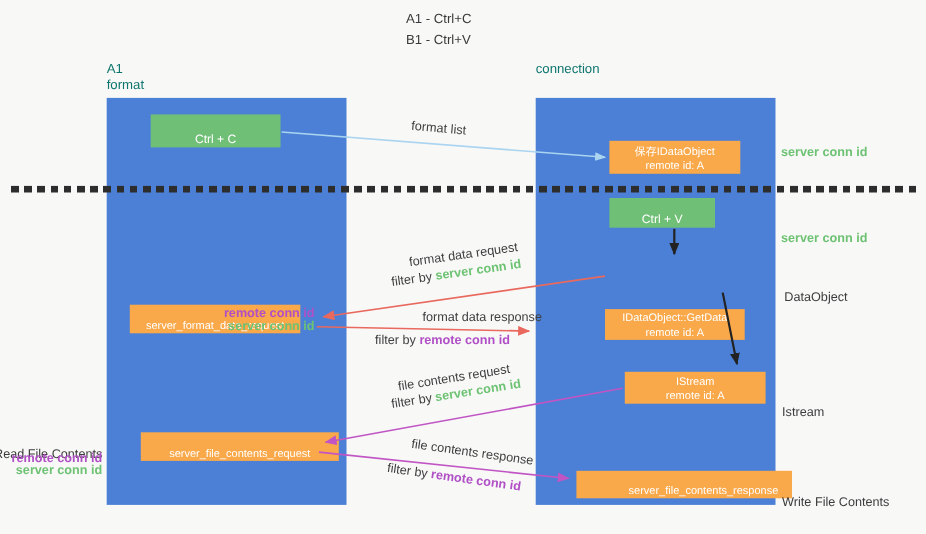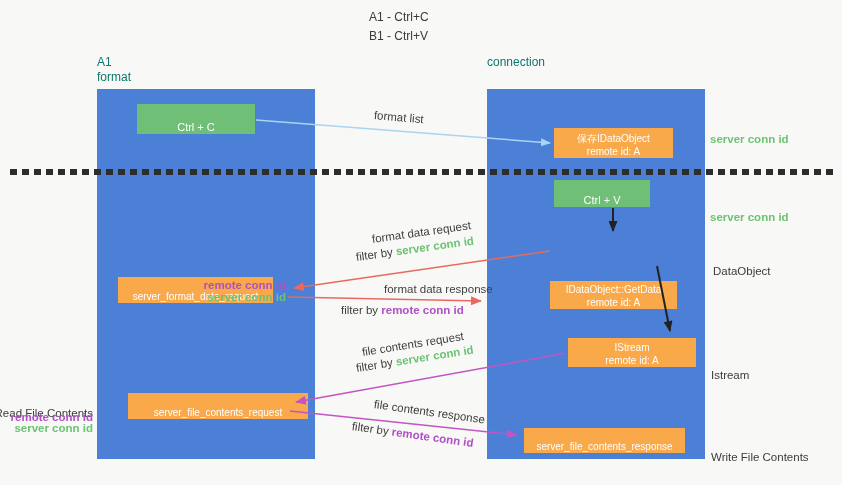--- a/index.html
+++ b/index.html
@@ -47,21 +47,21 @@
   .node .l{line-height:13px;}
 
   #node-ctrl-c{left:137px;top:104px;width:118px;height:30px;}
   #node-save-obj{left:554px;top:128px;width:119px;height:30px;}
   #node-ctrl-v{left:554px;top:180px;width:96px;height:27px;}
   #node-getdata{left:550px;top:237px;width:127px;height:28px;margin-top:44px;}
   #node-format-req{left:118px;top:277px;width:155px;height:26px;}
   #node-format-resp{left:487px;top:290px;width:158px;height:25px;}
   #node-istream{left:568px;top:338px;width:128px;height:29px;}
   #node-file-req{left:128px;top:393px;width:180px;height:26px;}
-  #node-file-resp{left:524px;top:428px;width:161px;height:25px;}
+  #node-file-resp{left:524px;top:428px;width:161px;height:25px;padding-left:35px;}
 
   .overlay{
     position:absolute;left:0;top:0;z-index:5;pointer-events:none;
   }
 
   .flabel{
     position:absolute;z-index:6;
     font-size:11.5px;color:#3f3f3f;white-space:nowrap;
     transform-origin:left center;
   }

